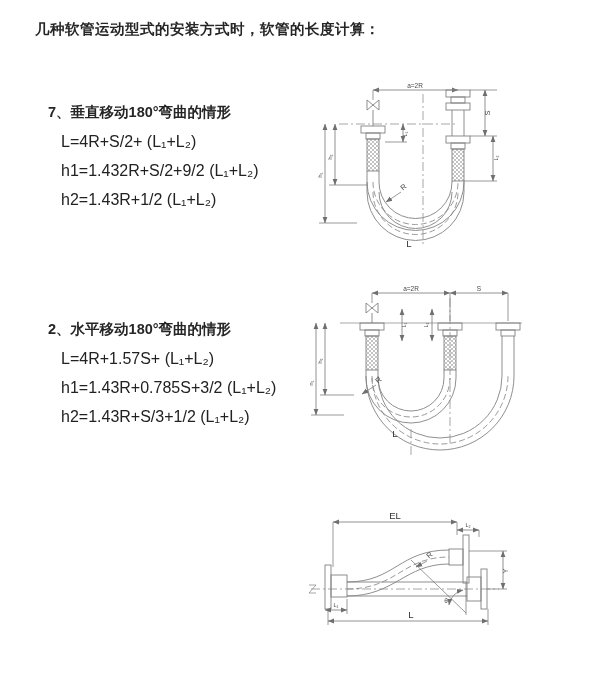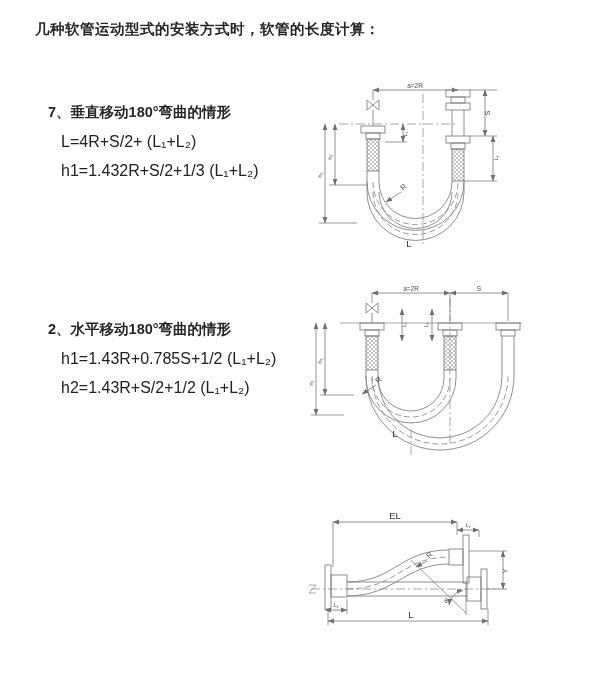--- a/index.html
+++ b/index.html
@@ -41,21 +41,22 @@
         <path d="M0,4 L4,0 M0,0 L4,4" stroke="#9a9a9a" stroke-width="0.6" fill="none"></path>
       </pattern>
     </defs>
   </svg>
 
   <div class="title">几种软管运动型式的安装方式时，软管的长度计算：</div>
 
   <div class="section" id="sec1">
     <div class="heading">7、垂直移动180°弯曲的情形</div>
     <div class="formula">L=4R+S/2+ (L₁+L₂)</div>
-    <div class="formula">h1=1.432R+S/2+1/3 (L₁+L₂)</div>
+    <div class="formula">h1=1.432R+S/2+9/2 (L₁+L₂)</div>
+    <div class="formula">h2=1.43R+1/2 (L₁+L₂)</div>
   </div>
 
   <svg id="d1" class="diag" width="245" height="170" viewBox="0 0 245 170">
 
     <g>
       <line class="dim" x1="58" y1="10" x2="143" y2="10" marker-start="url(#ar)" marker-end="url(#ar)"></line>
       <text x="100" y="7.5" text-anchor="middle">a=2R</text>
       <line class="dim thin" x1="58" y1="10" x2="58" y2="20"></line>
     </g>
 
@@ -130,22 +131,23 @@
 
     <g>
       <line class="dim thin" x1="86" y1="112" x2="71" y2="122" marker-end="url(#ar)"></line>
       <text class="md" x="90" y="109" text-anchor="middle" transform="rotate(-40 90 109)">R</text>
     </g>
     <text class="big" x="94" y="167" text-anchor="middle">L</text>
   </svg>
 
   <div class="section" id="sec2">
     <div class="heading">2、水平移动180°弯曲的情形</div>
-    <div class="formula">h1=1.43R+0.785S+1/2 (L₁+L₂)</div>
-    <div class="formula">h2=1.43R+S/2+1/2 (L₁+L₂)</div>
+    <div class="formula">L=4R+1.57S+ (L₁+L₂)</div>
+    <div class="formula">h1=1.43R+0.785S+3/2 (L₁+L₂)</div>
+    <div class="formula">h2=1.43R+S/3+1/2 (L₁+L₂)</div>
   </div>
 
   <svg id="d2" class="diag" width="250" height="175" viewBox="0 0 250 175">
     <g>
       <line class="dim" x1="62" y1="10" x2="140" y2="10" marker-start="url(#ar)" marker-end="url(#ar)"></line>
       <text x="101" y="7.5" text-anchor="middle">a=2R</text>
       <line class="dim" x1="140" y1="10" x2="198" y2="10" marker-start="url(#ar)" marker-end="url(#ar)"></line>
       <text x="169" y="7.5" text-anchor="middle">S</text>
       <line class="dim thin" x1="62" y1="10" x2="62" y2="20"></line>
       <line class="dim thin" x1="140" y1="10" x2="140" y2="38"></line>

